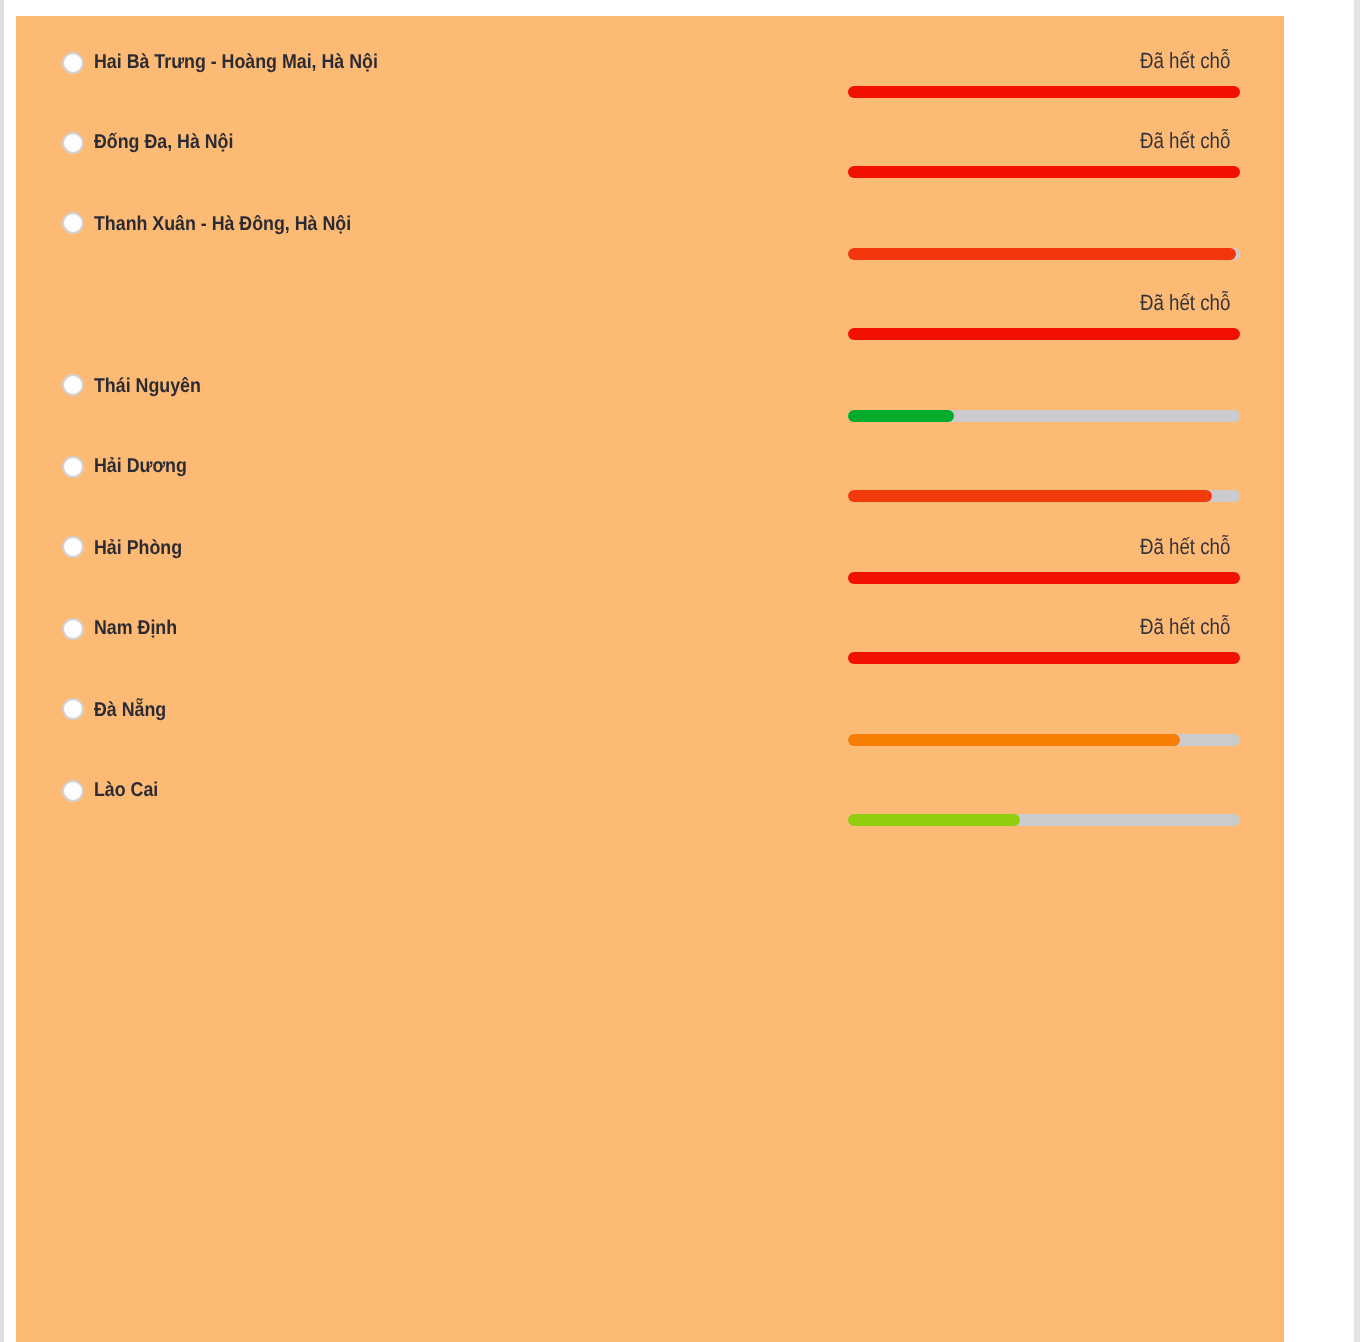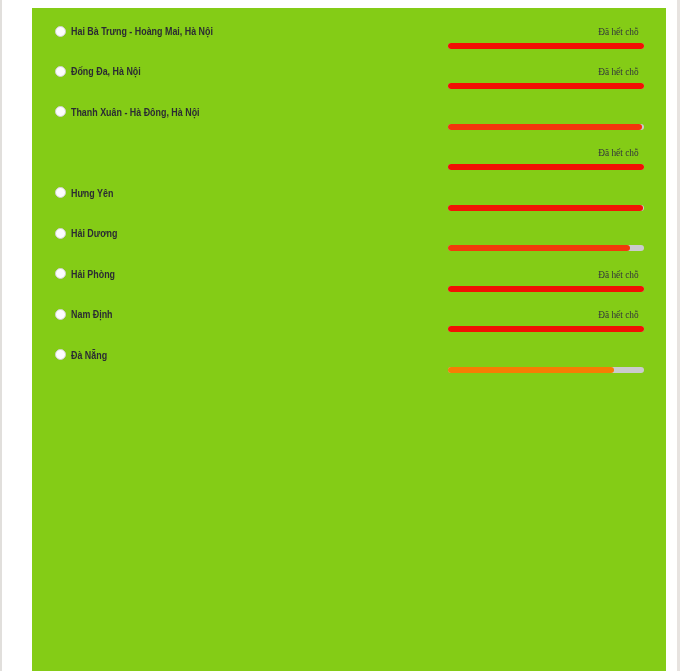--- a/index.html
+++ b/index.html
@@ -7,22 +7,22 @@
   body {
     width:680px; height:671px; overflow:hidden;
     background:#ffffff;
     font-family:"Liberation Sans", sans-serif;
     -webkit-font-smoothing:antialiased;
   }
   .viewport { position:relative; width:680px; height:671px; background:#ffffff; }
   .page-edge-left { position:absolute; left:0; top:0; width:2px; height:671px; background:#e1dfdc; }
   .page-edge-right { position:absolute; left:677px; top:0; width:3px; height:671px; background:#e7e3e0; }
   .card {
-    position:absolute; left:32px; top:8px; width:634px; height:663px;
-    background:#84cc16;
+    position:absolute; left:8px; top:8px; width:634px; height:663px;
+    background:#fdba74;
   }
   .rows { position:absolute; left:0; top:0; width:634px; height:663px; }
   .row { position:absolute; left:0; width:634px; height:40.47px; }
   .row:nth-child(1){top:2.500px}
   .row:nth-child(2){top:42.966px}
   .row:nth-child(3){top:83.432px}
   .row:nth-child(4){top:123.898px}
   .row:nth-child(5){top:164.364px}
   .row:nth-child(6){top:204.830px}
   .row:nth-child(7){top:245.296px}
@@ -38,21 +38,21 @@
   .row-label { position:absolute; left:23px; top:15px; height:12px; display:flex; align-items:center; }
   .radio {
     width:11px; height:11px; border-radius:50%;
     border:1px solid #d2d0d0; background:#fdfdfd; box-sizing:border-box;
     flex:0 0 auto; position:relative; top:-0.5px;
   }
   .label-text {
     margin-left:5px; font-size:10px; color:#2b2b33; white-space:nowrap;
     font-weight:700; display:inline-block; transform:scaleX(0.89); transform-origin:left center;
   }
-  .row-meter { position:absolute; left:415.5px; top:0; width:196.3px; height:40.47px;font-family:Liberation Serif, serif; }
+  .row-meter { position:absolute; left:415.5px; top:0; width:196.3px; height:40.47px; }
   .meter-note {
     position:absolute; right:5px; top:14.5px; font-size:11px; color:#33333c; white-space:nowrap;
     display:inline-block; transform:scaleX(0.85); transform-origin:right center;
   }
   .track {
     position:absolute; left:0; top:32.5px; width:196.3px; height:6px;
     background:#cbcbcd; border-radius:3px;
   }
   .fill { position:absolute; left:0; top:0; height:6px; border-radius:3px; width:0; }
 </style>
@@ -104,26 +104,26 @@
         <div class="row-meter">
           <div class="meter-note">Đã hết chỗ</div>
           <div class="track">
             <div class="fill" style="width: 100%; background: rgb(242, 16, 3);"></div>
           </div>
         </div>
       </div>
       <div class="row">
         <div class="row-label">
           <span class="radio"></span>
-          <span class="label-text">Hưng Yên</span>
+          <span class="label-text">Thái Nguyên</span>
         </div>
         <div class="row-meter">
           <div class="meter-note"></div>
           <div class="track">
-            <div class="fill" style="width: 99.5%; background: rgb(242, 21, 4);"></div>
+            <div class="fill" style="width: 27%; background: rgb(2, 172, 42);"></div>
           </div>
         </div>
       </div>
       <div class="row">
         <div class="row-label">
           <span class="radio"></span>
           <span class="label-text">Hải Dương</span>
         </div>
         <div class="row-meter">
           <div class="meter-note"></div>
@@ -161,15 +161,27 @@
           <span class="radio"></span>
           <span class="label-text">Đà Nẵng</span>
         </div>
         <div class="row-meter">
           <div class="meter-note"></div>
           <div class="track">
             <div class="fill" style="width: 85%; background: rgb(247, 126, 3);"></div>
           </div>
         </div>
       </div>
+      <div class="row">
+        <div class="row-label">
+          <span class="radio"></span>
+          <span class="label-text">Lào Cai</span>
+        </div>
+        <div class="row-meter">
+          <div class="meter-note"></div>
+          <div class="track">
+            <div class="fill" style="width: 44%; background: rgb(146, 206, 14);"></div>
+          </div>
+        </div>
+      </div>
     </div>
   </div>
 </div>
 
 </body></html>

